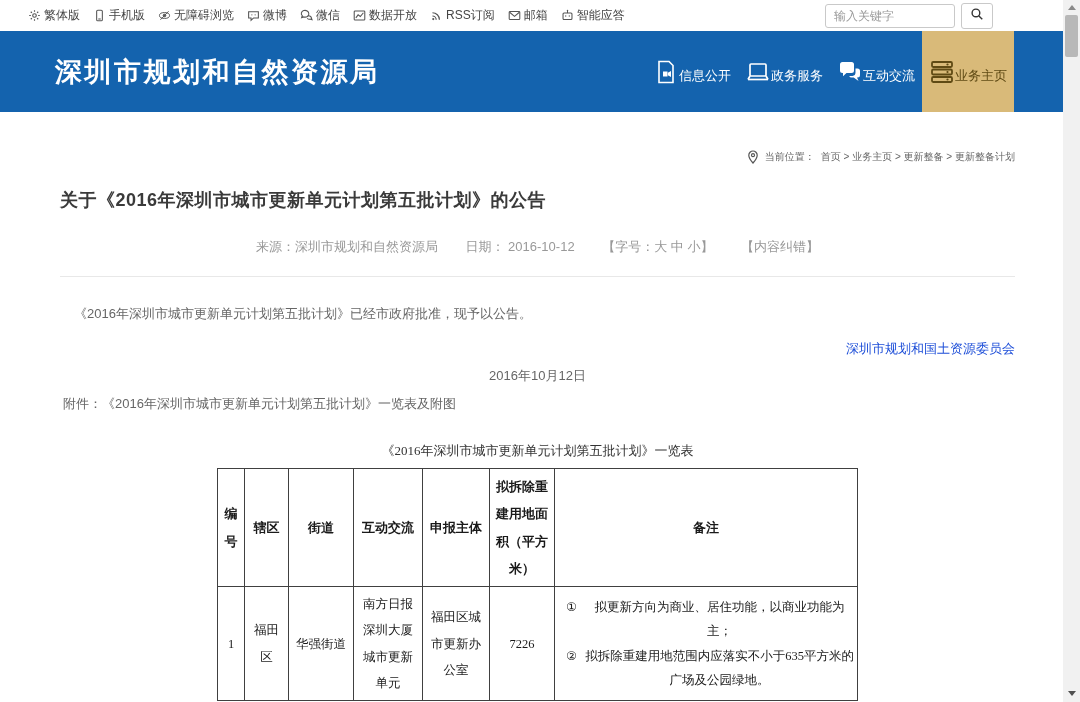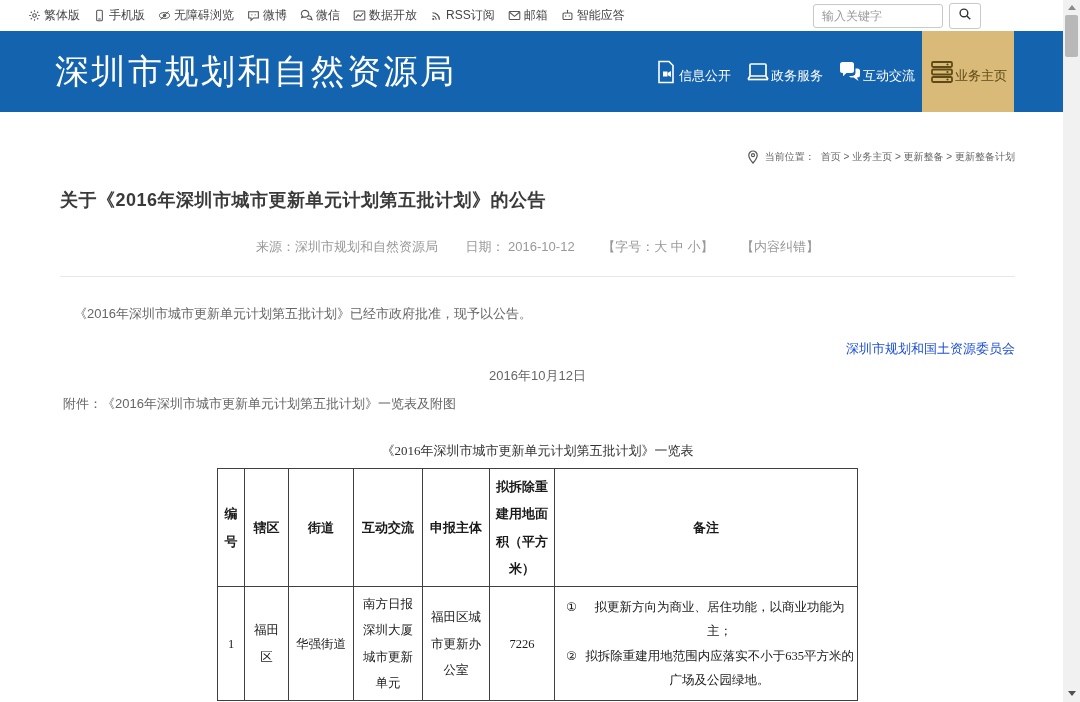--- a/index.html
+++ b/index.html
@@ -3,38 +3,38 @@
 <meta charset="utf-8">
 <style>
   * { margin:0; padding:0; box-sizing:border-box; }
   html,body { width:1080px; height:702px; overflow:hidden; background:#fff;
     font-family:"Liberation Sans","DejaVu Sans",sans-serif; }
   .viewport { position:relative; width:1080px; height:702px; overflow:hidden; background:#fff; }
   .page { position:absolute; left:0; top:0; width:1063px; }
 
   
   .topbar { height:31px; display:flex; align-items:center; justify-content:space-between;
-    padding:0 22px 0 28px; background:#fff; }
+    padding:0 10px 0 28px; background:#fff; }
   .tb-links { display:flex; align-items:center; gap:13px; }
   .tb-link { display:inline-flex; align-items:center; gap:3px; font-size:12px; color:#454545; cursor:pointer; white-space:nowrap; }
   .tb-link .icon { display:inline-flex; width:13px; height:13px; color:#555; }
   .tb-link .icon svg { width:13px; height:13px; }
   .tb-search { display:flex; align-items:center; gap:6px; margin-right:60px; }
   .tb-search input { width:130px; height:24px; border:1px solid #c9c9c9; border-radius:3px;
     padding:0 8px; font-size:12px; color:#ef4444; outline:none; }
   .tb-search input::placeholder { color:#999; }
   .tb-search button { width:32px; height:26px; border:1px solid #c9c9c9; border-radius:3px;
     background:#fff; display:flex; align-items:center; justify-content:center; cursor:pointer; color:#333; }
   .tb-search button svg { width:14px; height:14px; }
 
   
   .bluehead { height:81px; background:#1463ae; display:flex; align-items:center;
     justify-content:space-between; padding-left:55px; }
-  .site-title { font-family:"Liberation Serif","DejaVu Serif",serif; font-weight:normal;
-    color:#fff; font-size:34px; letter-spacing:2.5px; white-space:nowrap; }
+  .site-title { font-family:"Liberation Serif","DejaVu Serif",serif; font-weight:bold;
+    color:#fff; font-size:27px; letter-spacing:2.5px; white-space:nowrap; }
   .mainnav { display:flex; height:81px; margin-right:49px; }
   .nav-item { width:92px; height:81px; display:flex; flex-direction:row; align-items:center;
     justify-content:center; color:#fff; cursor:pointer; }
   .nav-item .icon { width:26px; height:26px; display:flex; }
   .nav-item .icon svg { width:26px; height:26px; }
   .nav-item .nav-label { font-size:13px; margin-top:8px; }
   .nav-item.active { background:#d9ba79; color:#5f4a14; }
 
   
   .content { padding:0 48px 0 60px; background:#fff; }

